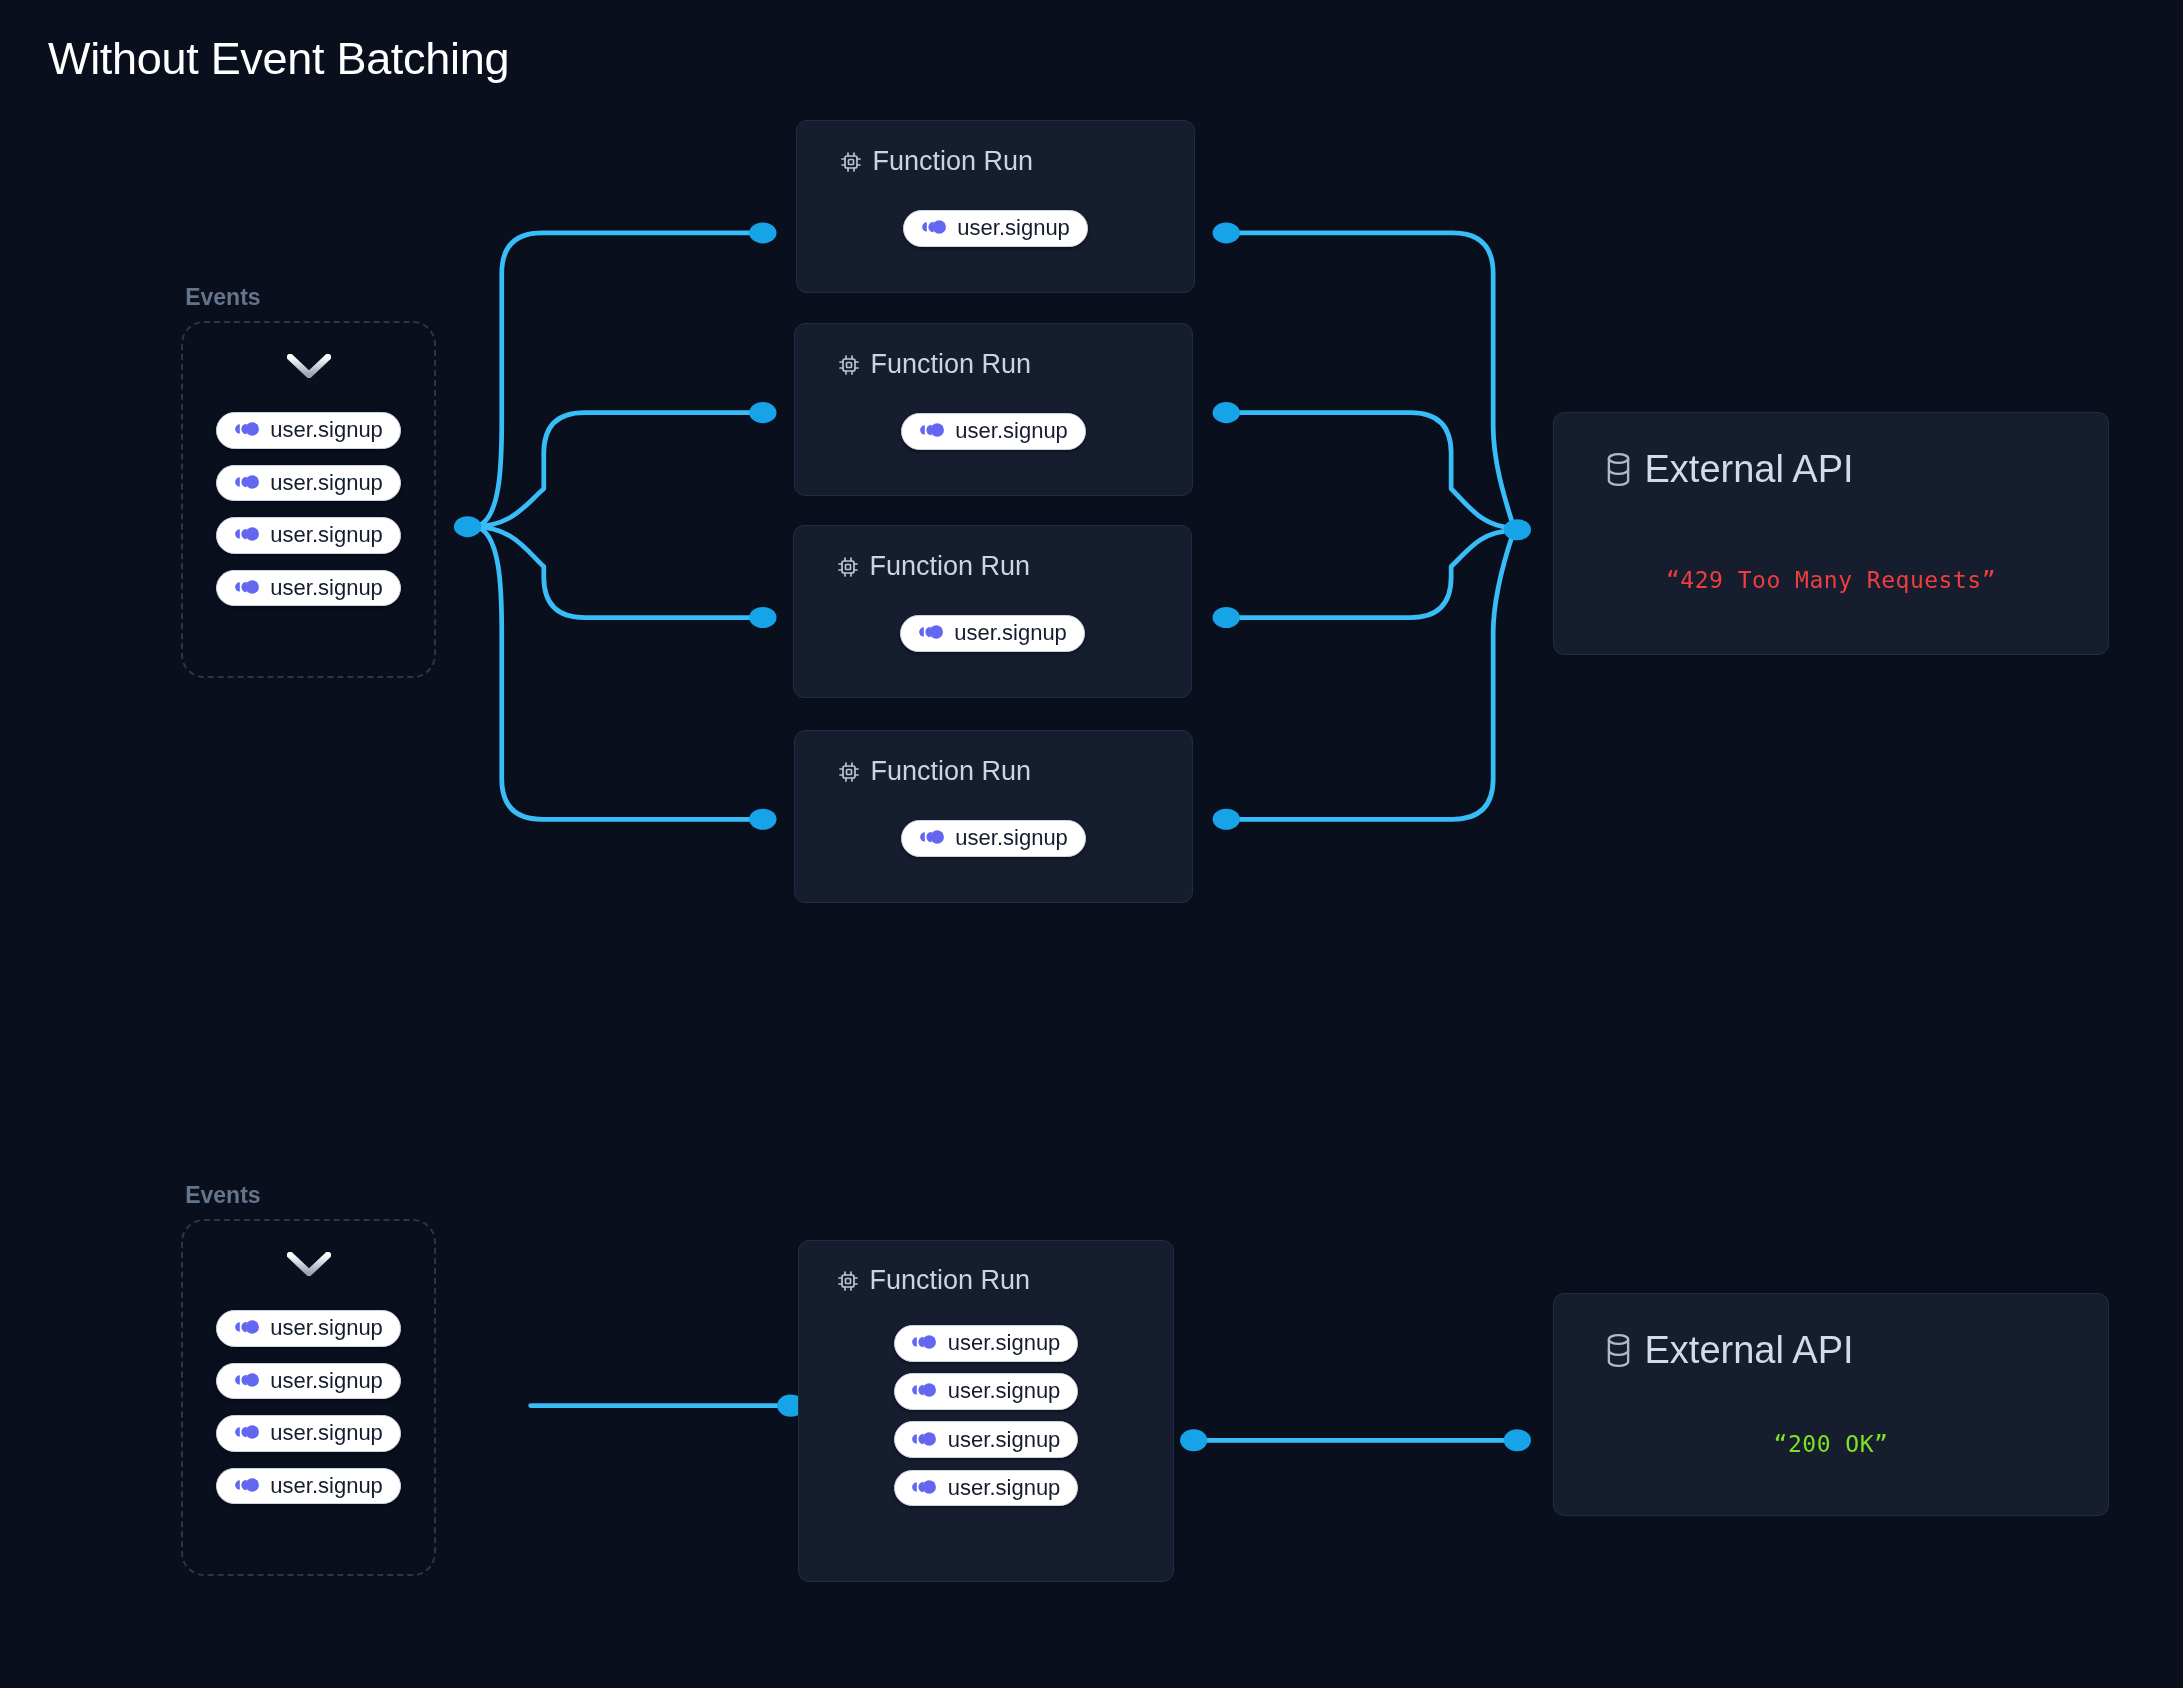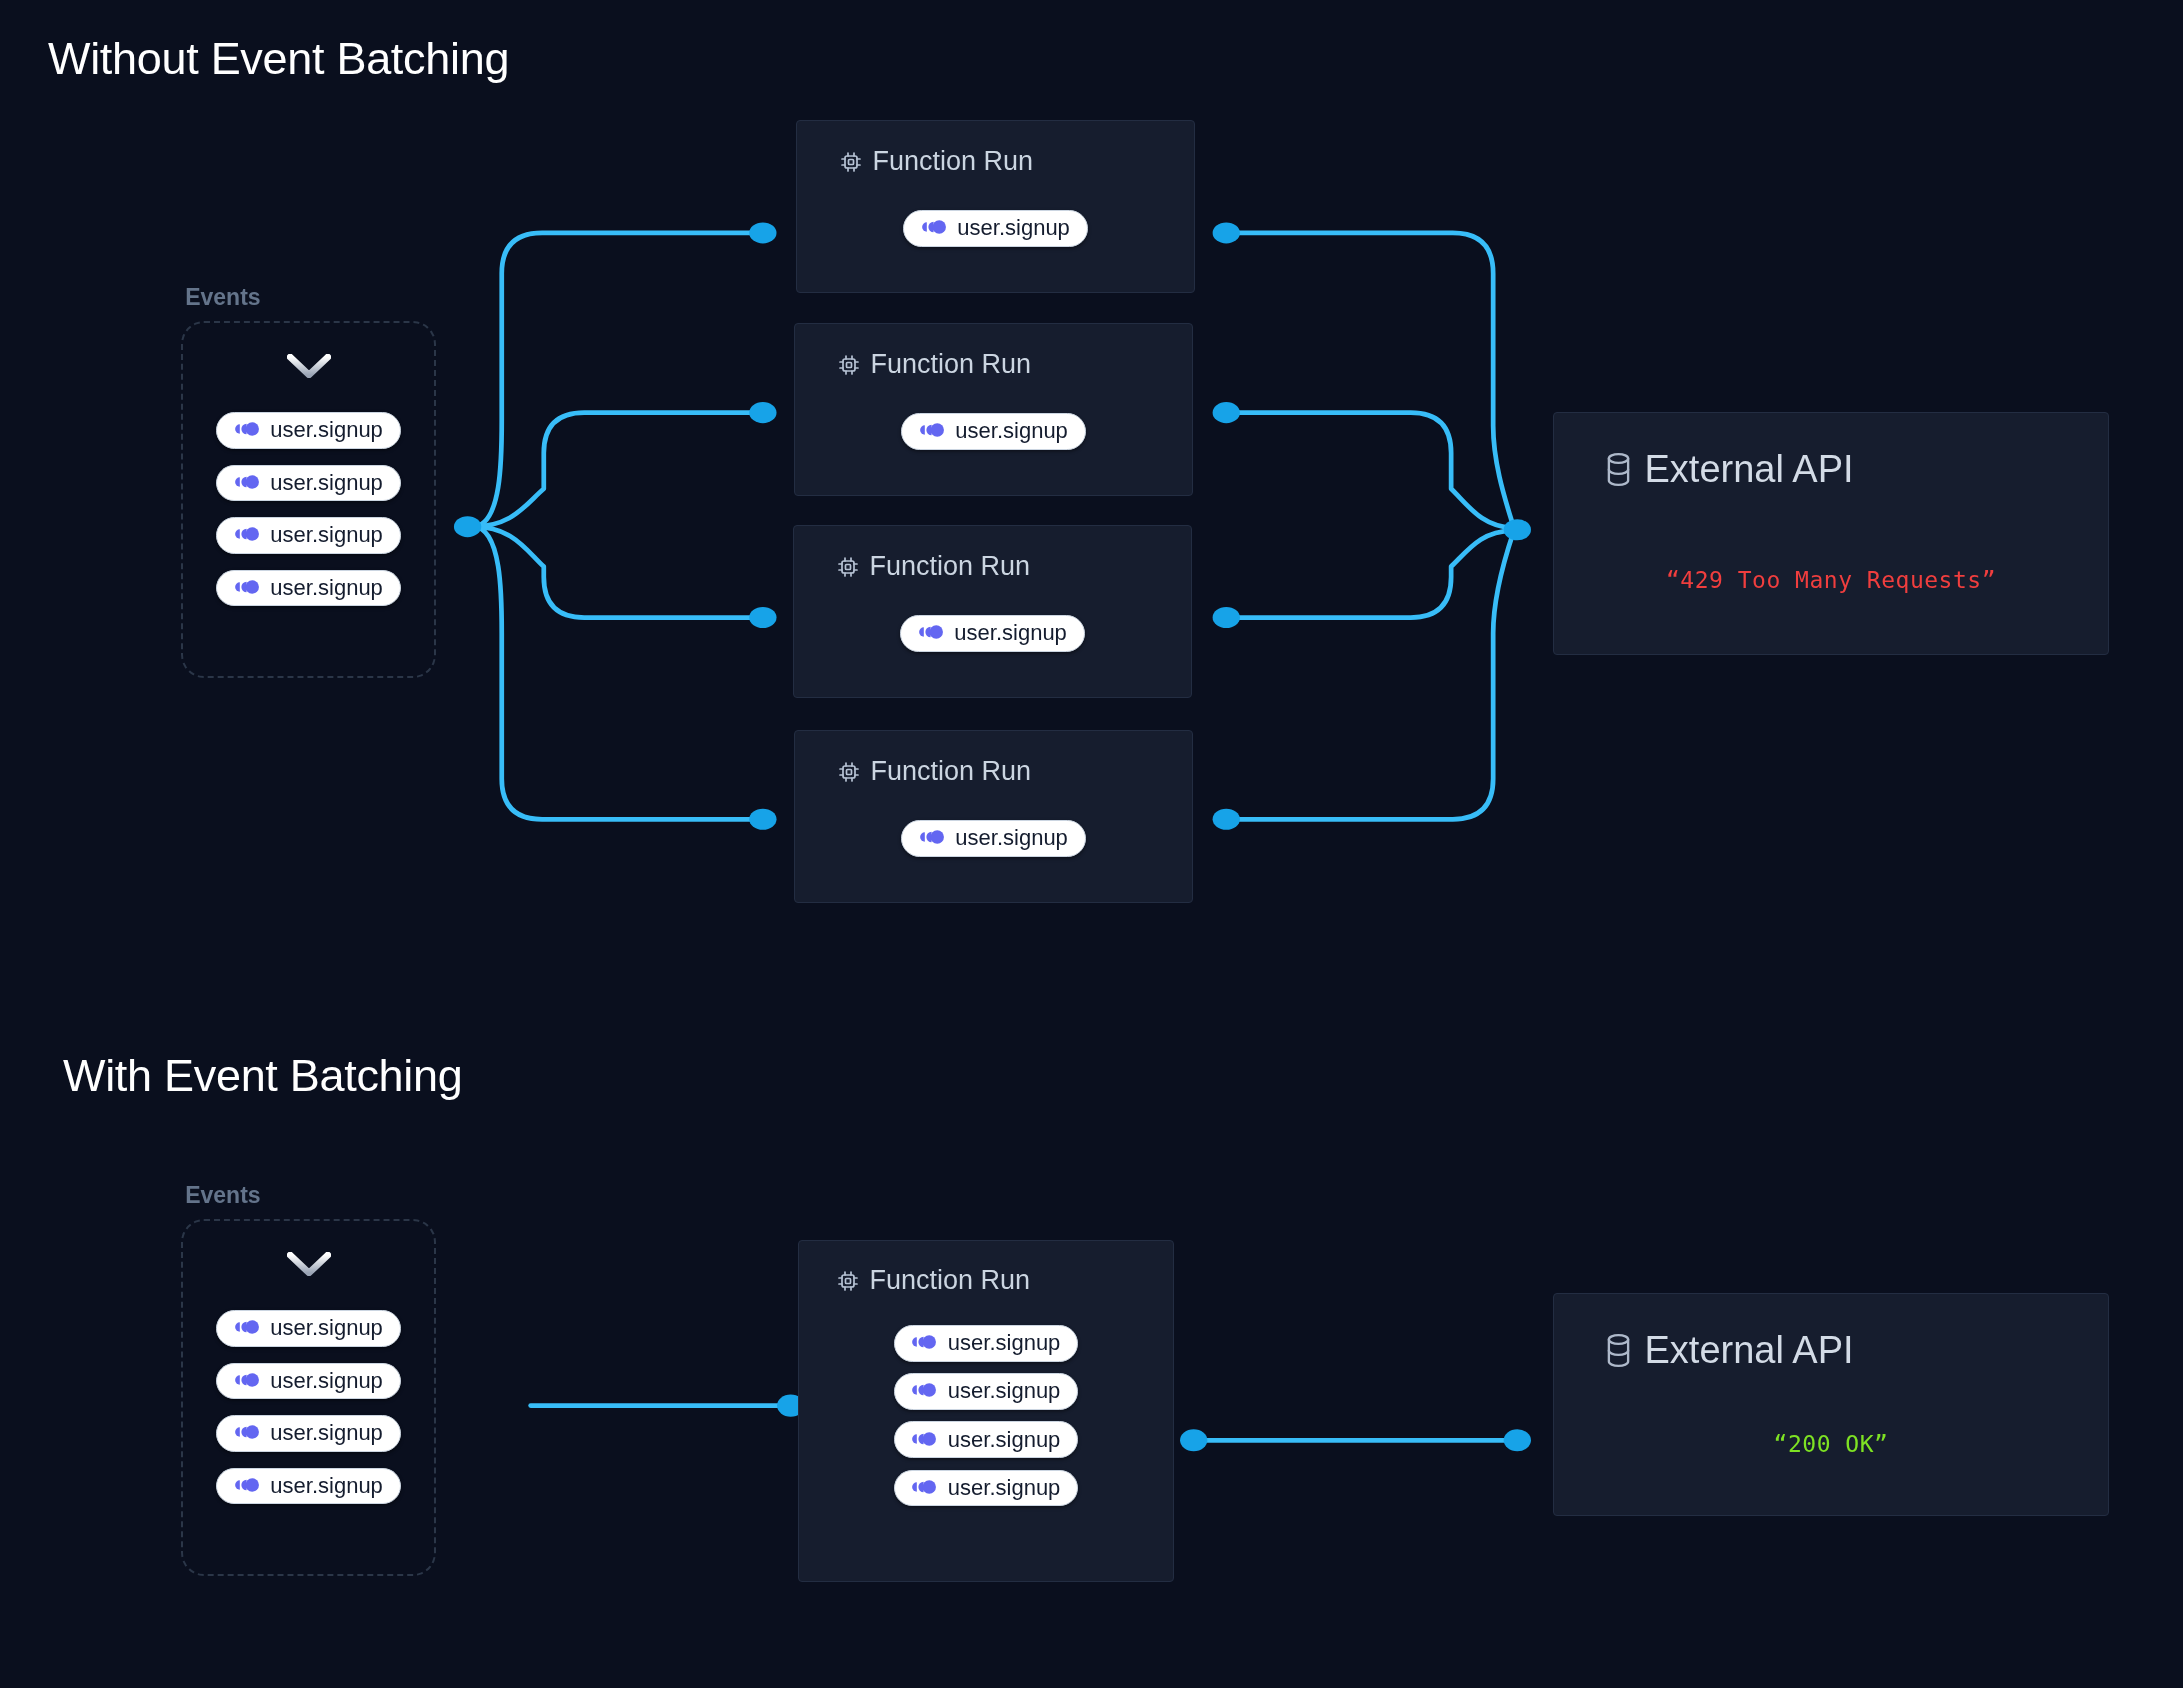--- a/index.html
+++ b/index.html
@@ -78,21 +78,21 @@
     font-weight: 400;
     line-height: 1;
   }
   .inngest-ico { display:block; width: 29px; height: 20px; flex: none; }
 
   
   .card {
     position: absolute;
     background: #161d2e;
     border: 1.6px solid #232d42;
-    border-radius: 4px;
+    border-radius: 11px;
   }
   .card-head {
     position: absolute;
     display: flex;
     align-items: center;
     gap: 9.5px;
     left: 42px;
     top: 27px;
     white-space: nowrap;
   }
@@ -320,21 +320,20 @@
       <svg class="db-ico" viewBox="0 0 24 26" fill="none" stroke="#aeb9ca" stroke-width="1.7" stroke-linecap="round" stroke-linejoin="round">
         <ellipse cx="12" cy="5" rx="7" ry="3.2"></ellipse>
         <path d="M5 5v8c0 1.77 3.13 3.2 7 3.2s7-1.43 7-3.2V5"></path>
         <path d="M5 13v8c0 1.77 3.13 3.2 7 3.2s7-1.43 7-3.2v-8"></path>
       </svg>
       <span class="head-label">External API</span>
     </div>
     <div class="api-status status-error" style="top:154px;">“429 Too Many Requests”</div>
   </div>
 
-  <div class="section-title" id="title-bottom">With Event Batching</div>
 
   <div class="events-group" style="left:181px; top:1182px; width:255px; height:394px;">
     <div class="events-label">Events</div>
     <div class="events-box">
       <svg class="chevron" viewBox="0 0 84 46">
         <defs>
           <linearGradient id="chevGradB" x1="0" y1="0" x2="0" y2="1">
             <stop offset="0%" stop-color="#ffffff"></stop>
               <stop offset="100%" stop-color="#9aa4b5"></stop>
           </linearGradient>

